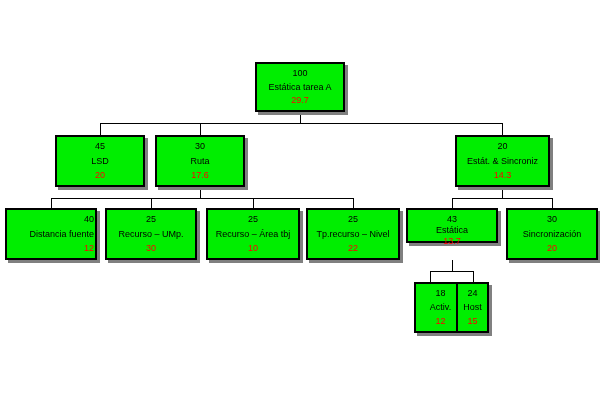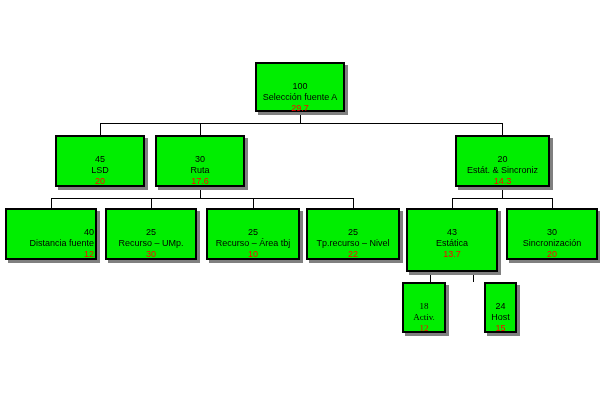--- a/index.html
+++ b/index.html
@@ -10,39 +10,39 @@
   }
   .chart { position:absolute; left:0; top:0; width:600px; height:400px; }
   .node {
     position:absolute; box-sizing:border-box;
     background:#00ee00;
     border:2px solid #000000;
     box-shadow:3px 3px 0 #808080;
     display:flex; flex-direction:column;
     justify-content:space-between; align-items:center;
     text-align:center; font-size:9px; line-height:11px;
-    padding:17px 1px; color:#000000;
+    padding:4px 1px; color:#000000;
     white-space:nowrap;
   }
   .node .value { color:#ff0000; }
   .line { position:absolute; background:#000000; }
 
   
   #n-root          { left:255px; top:62px;  width:90px; height:50px; }
   #n-lsd           { left:55px;  top:135px; width:90px; height:52px;text-align:right; }
   #n-ruta          { left:155px; top:135px; width:90px; height:52px; }
   #n-estat         { left:455px; top:135px; width:95px; height:52px; }
   #n-distancia     { left:5px;   top:208px; width:92px; height:52px;align-items:flex-end; }
   #n-recurso-ump   { left:105px; top:208px; width:92px; height:52px; }
   #n-recurso-area  { left:206px; top:208px; width:94px; height:52px; }
   #n-tprecurso     { left:306px; top:208px; width:94px; height:52px; }
-  #n-estatica      { left:406px; top:208px; width:92px; height:64px; }
+  #n-estatica      { left:406px; top:208px; width:92px; height:35px; }
   #n-sincronizacion{ left:506px; top:208px; width:92px; height:52px; }
-  #n-activ         { left:402px; top:282px; width:44px; height:51px;font-family:Liberation Serif, serif; }
-  #n-host          { left:484px; top:282px; width:33px; height:51px; }
+  #n-activ         { left:414px; top:282px; width:53px; height:51px; }
+  #n-host          { left:456px; top:282px; width:33px; height:51px; }
 
   
   #l-v-root     { left:300px; top:112px; width:1px;  height:11px; }
   #l-h-l1       { left:100px; top:123px; width:403px; height:1px; }
   #l-d-lsd      { left:100px; top:123px; width:1px;  height:12px; }
   #l-d-ruta     { left:200px; top:123px; width:1px;  height:12px; }
   #l-d-estat    { left:502px; top:123px; width:1px;  height:12px; }
   #l-v-ruta     { left:200px; top:187px; width:1px;  height:11px; }
   #l-h-ruta     { left:51px;  top:198px; width:303px; height:1px; }
   #l-d-dist     { left:51px;  top:198px; width:1px;  height:10px; }
@@ -78,21 +78,21 @@
   <div class="line" id="l-h-estat"></div>
   <div class="line" id="l-d-estatica"></div>
   <div class="line" id="l-d-sinc"></div>
   <div class="line" id="l-v-estatica"></div>
   <div class="line" id="l-h-estatica"></div>
   <div class="line" id="l-d-activ"></div>
   <div class="line" id="l-d-host"></div>
 
   <div class="node" id="n-root">
     <span class="weight">100</span>
-    <span class="label">Selección fuente A</span>
+    <span class="label">Estática tarea A</span>
     <span class="value">29.7</span>
   </div>
 
   <div class="node" id="n-lsd">
     <span class="weight">45</span>
     <span class="label">LSD</span>
     <span class="value">20</span>
   </div>
   <div class="node" id="n-ruta">
     <span class="weight">30</span>

